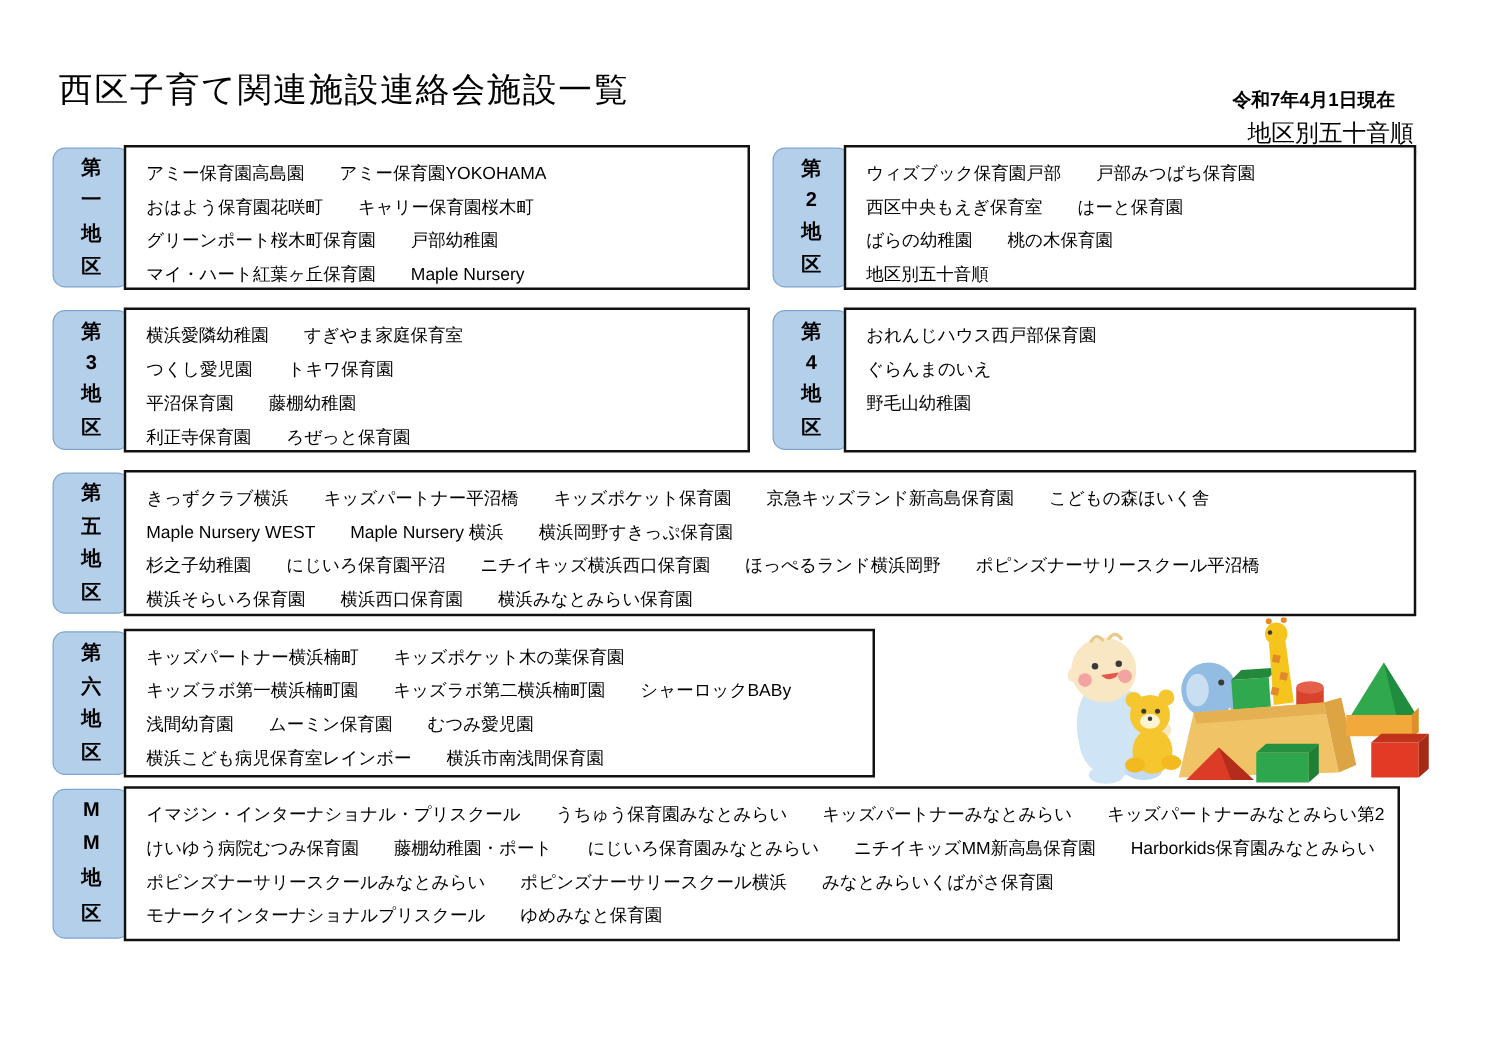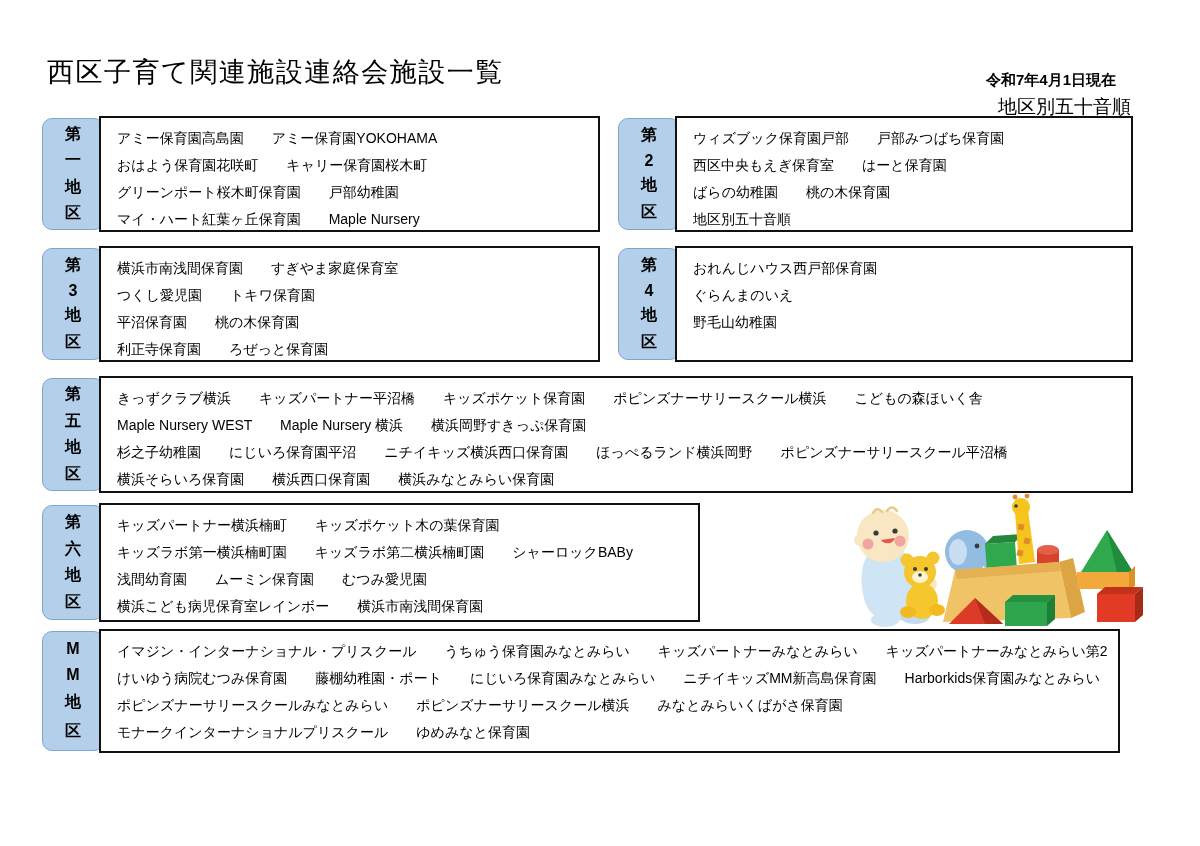--- a/index.html
+++ b/index.html
@@ -75,23 +75,23 @@
   </div>
 
   <div class="district d3">
     <div class="dlabel" style="background: rgb(179, 207, 233); border-color: rgb(125, 166, 207);">
       <span>第</span>
       <span>3</span>
       <span>地</span>
       <span>区</span>
     </div>
     <div class="dbox">
-      <div class="dline">横浜市南浅間保育園　　すぎやま家庭保育室</div>
+      <div class="dline">横浜愛隣幼稚園　　すぎやま家庭保育室</div>
       <div class="dline">つくし愛児園　　トキワ保育園</div>
-      <div class="dline">平沼保育園　　桃の木保育園</div>
+      <div class="dline">平沼保育園　　藤棚幼稚園</div>
       <div class="dline">利正寺保育園　　ろぜっと保育園</div>
     </div>
   </div>
 
   <div class="district d4">
     <div class="dlabel" style="background: rgb(179, 207, 233); border-color: rgb(125, 166, 207);">
       <span>第</span>
       <span>4</span>
       <span>地</span>
       <span>区</span>
@@ -104,21 +104,21 @@
   </div>
 
   <div class="district d5">
     <div class="dlabel" style="background: rgb(179, 207, 233); border-color: rgb(125, 166, 207);">
       <span>第</span>
       <span>五</span>
       <span>地</span>
       <span>区</span>
     </div>
     <div class="dbox">
-      <div class="dline">きっずクラブ横浜　　キッズパートナー平沼橋　　キッズポケット保育園　　ポピンズナーサリースクール横浜　　こどもの森ほいく舎</div>
+      <div class="dline">きっずクラブ横浜　　キッズパートナー平沼橋　　キッズポケット保育園　　京急キッズランド新高島保育園　　こどもの森ほいく舎</div>
       <div class="dline">Maple Nursery WEST　　Maple Nursery 横浜　　横浜岡野すきっぷ保育園</div>
       <div class="dline">杉之子幼稚園　　にじいろ保育園平沼　　ニチイキッズ横浜西口保育園　　ほっぺるランド横浜岡野　　ポピンズナーサリースクール平沼橋</div>
       <div class="dline">横浜そらいろ保育園　　横浜西口保育園　　横浜みなとみらい保育園</div>
     </div>
   </div>
 
   <div class="district d6">
     <div class="dlabel" style="background: rgb(179, 207, 233); border-color: rgb(125, 166, 207);">
       <span>第</span>
       <span>六</span>

